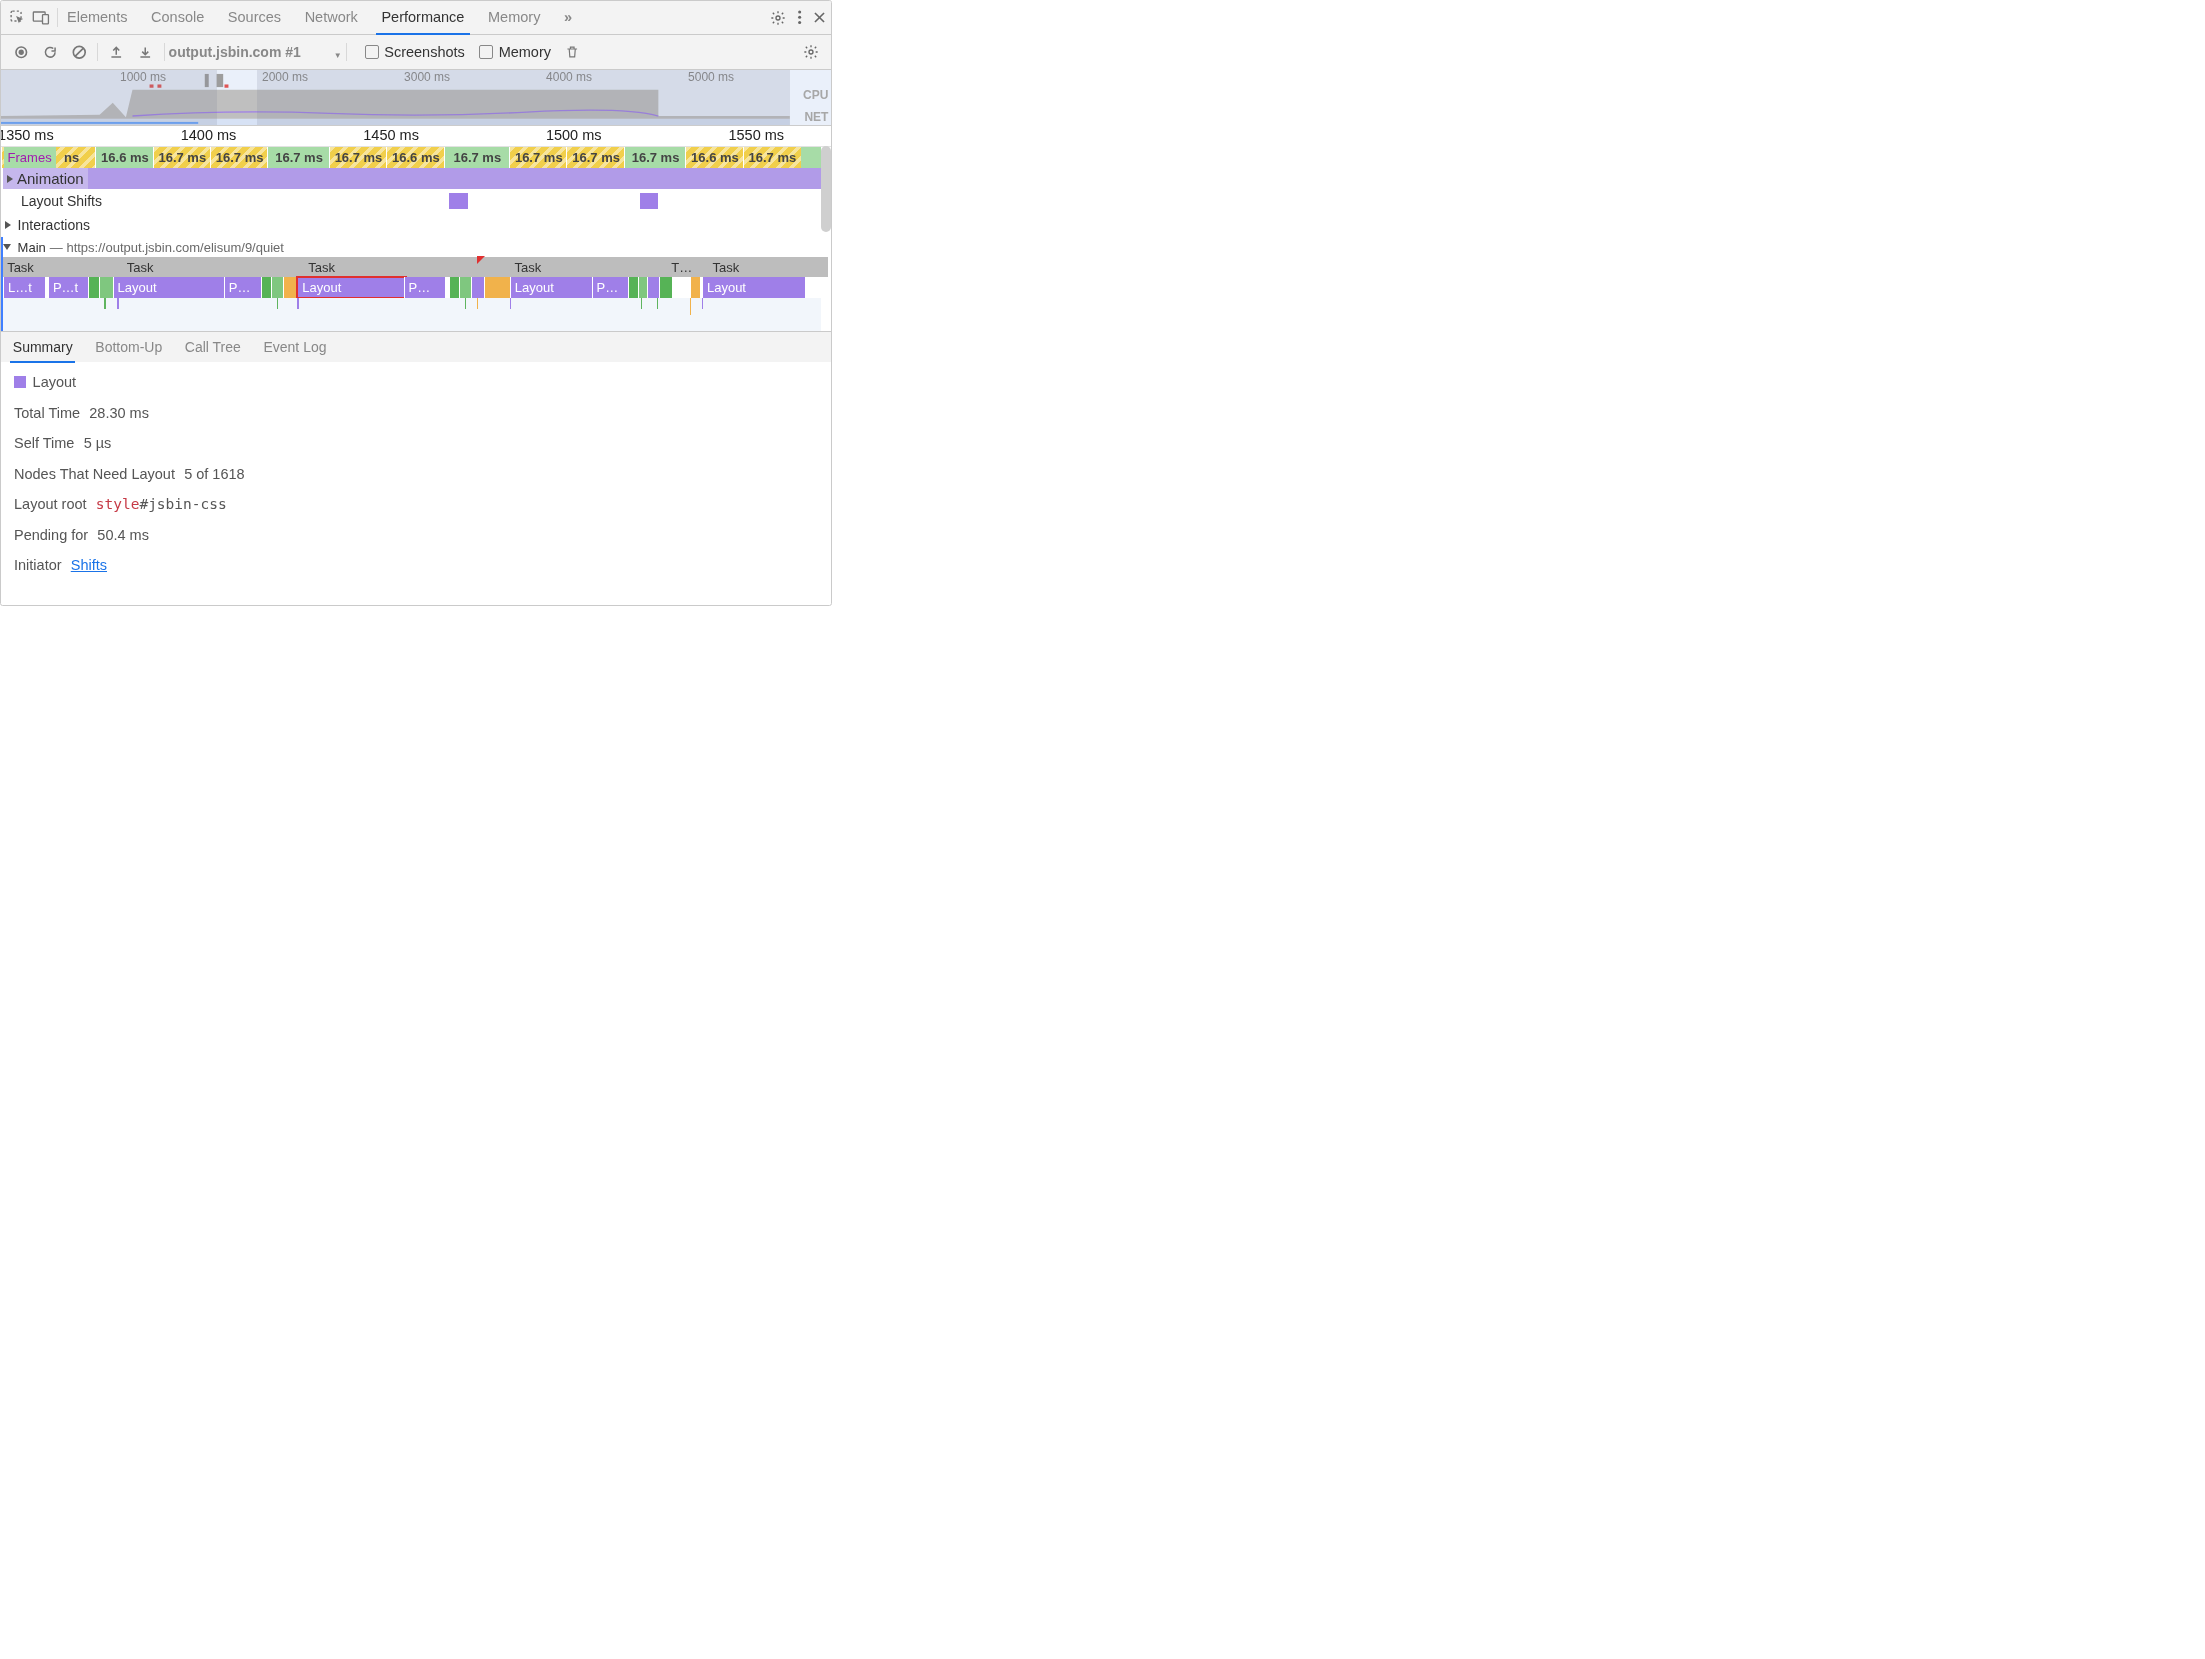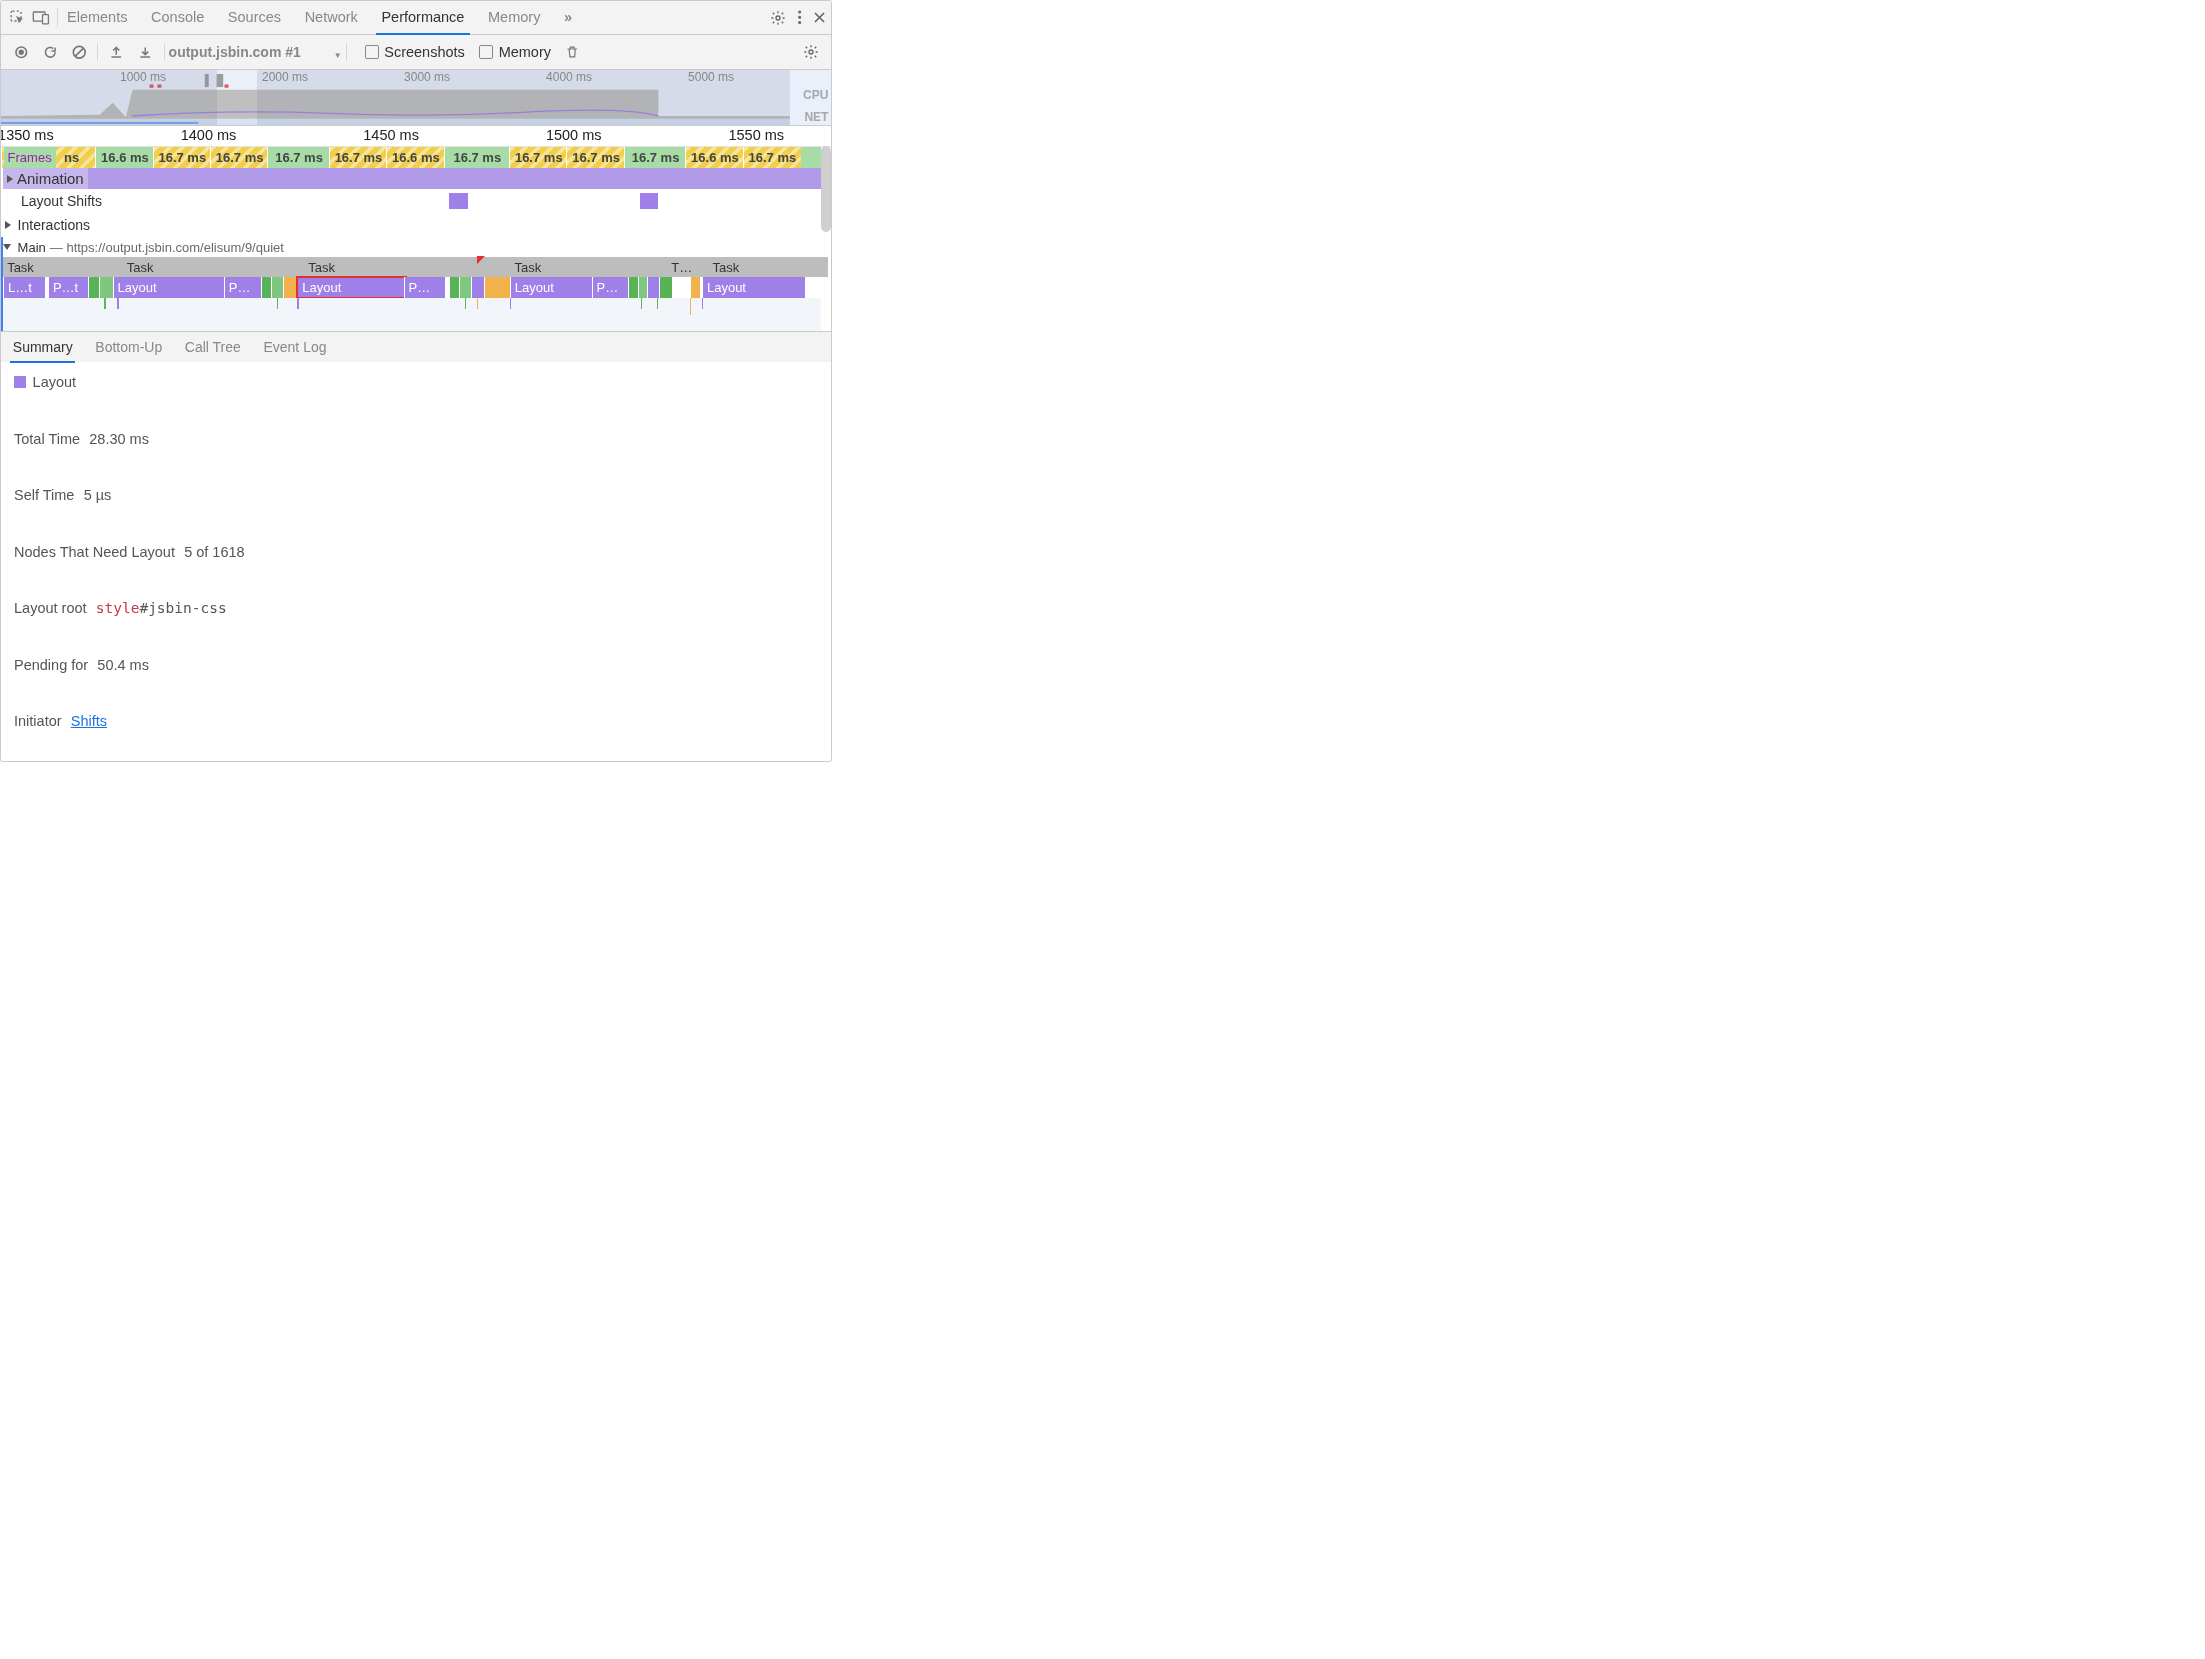--- a/index.html
+++ b/index.html
@@ -85,21 +85,21 @@
 
 .bottom-tabs{border-top:0.7px solid var(--border);background:var(--toolbar);height:30px;display:flex;align-items:center;gap:20px;padding:0 10.5px;color:#888;font-size:14px;}
 .btab{padding:0 1.3px;line-height:30px;position:relative;}
 .btab.active{color:#333;}
 .btab.active::after{content:"";position:absolute;left:-1.3px;right:-1.3px;bottom:-0.7px;height:2px;background:var(--accent);}
 .details{padding:12px 13px 17px 13px;color:#5a5a5a;font-size:14.5px;}
 .det-head{display:flex;align-items:center;margin-bottom:13px;color:#555;}
 .det-sq{width:12px;height:12px;background:var(--purple);margin-right:6.6px;}
 .det-row{margin:14.5px 0;color:#555;}
 .det-row .k{display:inline-block;text-align:center;}
-.det-row .v{display:inline-block;margin-left:9.2px;color:#555;margin-top:26px;}
+.det-row .v{display:inline-block;margin-left:9.2px;color:#555;}
 .mono{font-family:Menlo,Consolas,monospace;}
 .mono .red{color:#c63a46;}
 .link{color:var(--accent);text-decoration:underline;}
 .arrow{display:inline-block;width:0;height:0;}
 .arrow.right{border-top:4px solid transparent;border-bottom:4px solid transparent;border-left:6px solid #555;}
 .arrow.down{border-left:4px solid transparent;border-right:4px solid transparent;border-top:6px solid #555;}
 </style>
 </head>
 <body>
 

